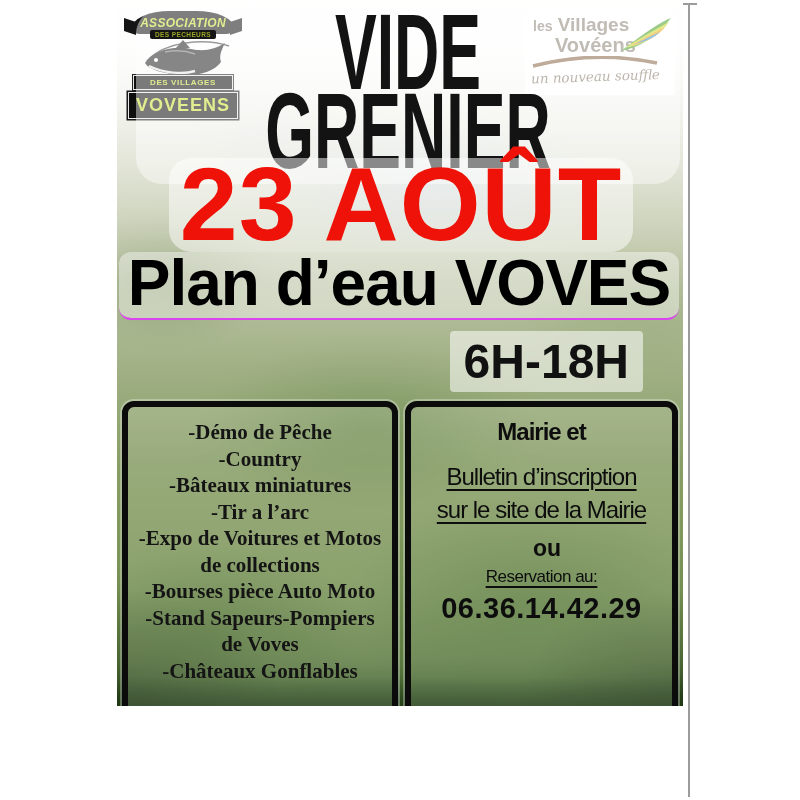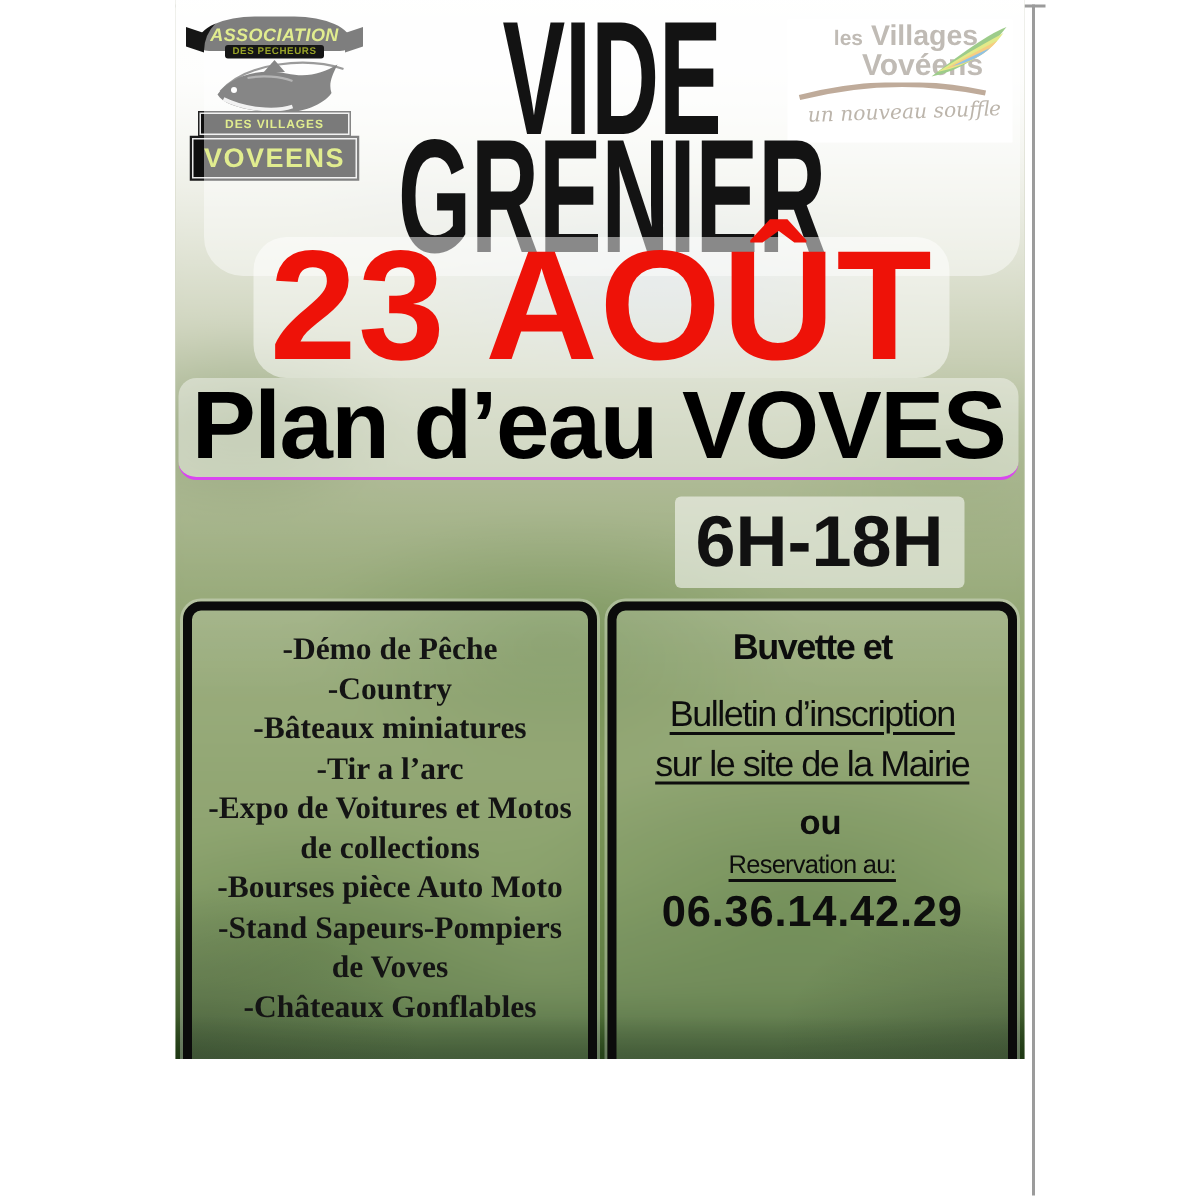--- a/index.html
+++ b/index.html
@@ -42,21 +42,21 @@
   .assoc-banner::after{right:-8px;transform:skewY(-18deg);}
   .assoc-sub{margin-top:-4px;z-index:2;background:#151515;color:#98a328;font-size:6.5px;font-weight:700;
     letter-spacing:.4px;padding:1px 5px;border-radius:2px;}
   .fish{margin:-2px 0 -3px;}
   .strip1{width:98px;height:13px;background:#0e0e0e;color:#c9df33;font-size:8px;font-weight:700;letter-spacing:.6px;
     display:flex;align-items:center;justify-content:center;box-shadow:0 0 0 1px #e8e8e8,0 0 0 2px #222;}
   .strip2{margin-top:4px;width:108px;height:25px;background:#0e0e0e;color:#c9df33;font-size:18px;font-weight:700;letter-spacing:1px;
     display:flex;align-items:center;justify-content:center;box-shadow:0 0 0 1px #e8e8e8,0 0 0 2.5px #1a1a1a;}
 
   
-  .logo-right{position:absolute;left:408px;top:13px;width:150px;height:80px;background:#fff;padding:2px 0 0;text-align:center;}
+  .logo-right{position:absolute;left:408px;top:13px;width:150px;height:80px;background:#fff;padding:2px 0 0;}
   .vv-line1{margin-left:8px;font-size:19px;font-weight:700;color:#8d8478;line-height:20px;}
   .vv-line1 .small{font-size:14px;}
   .vv-line2{margin-left:30px;font-size:20px;font-weight:700;color:#8d8478;line-height:19px;}
   .vv-swoosh{position:absolute;right:2px;top:2px;}
   .vv-arc{display:block;margin:1px 0 0 6px;}
   .vv-tagline{margin:0 0 0 6px;font-family:"DejaVu Serif",serif;font-style:italic;font-size:13.5px;color:#857867;transform:rotate(-2deg);}
 
   
   .title{position:absolute;top:8px;left:16px;right:0;text-align:center;}
   .title-panel{display:inline-block;padding:4px 26px 14px;background:rgba(255,255,255,.45);border-radius:26px;}
@@ -166,21 +166,21 @@
         <li>de collections</li>
         <li>-Bourses pièce Auto Moto</li>
         <li>-Stand Sapeurs-Pompiers</li>
         <li>de Voves</li>
         <li>-Châteaux Gonflables</li>
       </ul>
     </div>
 
     <div class="box box-right">
       <div class="info">
-        <div class="buvette-line">Buvette et</div>
+        <div class="buvette-line">Mairie et</div>
         <div class="bulletin">
           <div class="bulletin-line">Bulletin d’inscription</div>
           <div class="bulletin-line">sur le site de la Mairie</div>
         </div>
         <div class="or-text">ou</div>
         <div class="reservation">Reservation au:</div>
         <div class="phone">06.36.14.42.29</div>
       </div>
     </div>
   </div>

